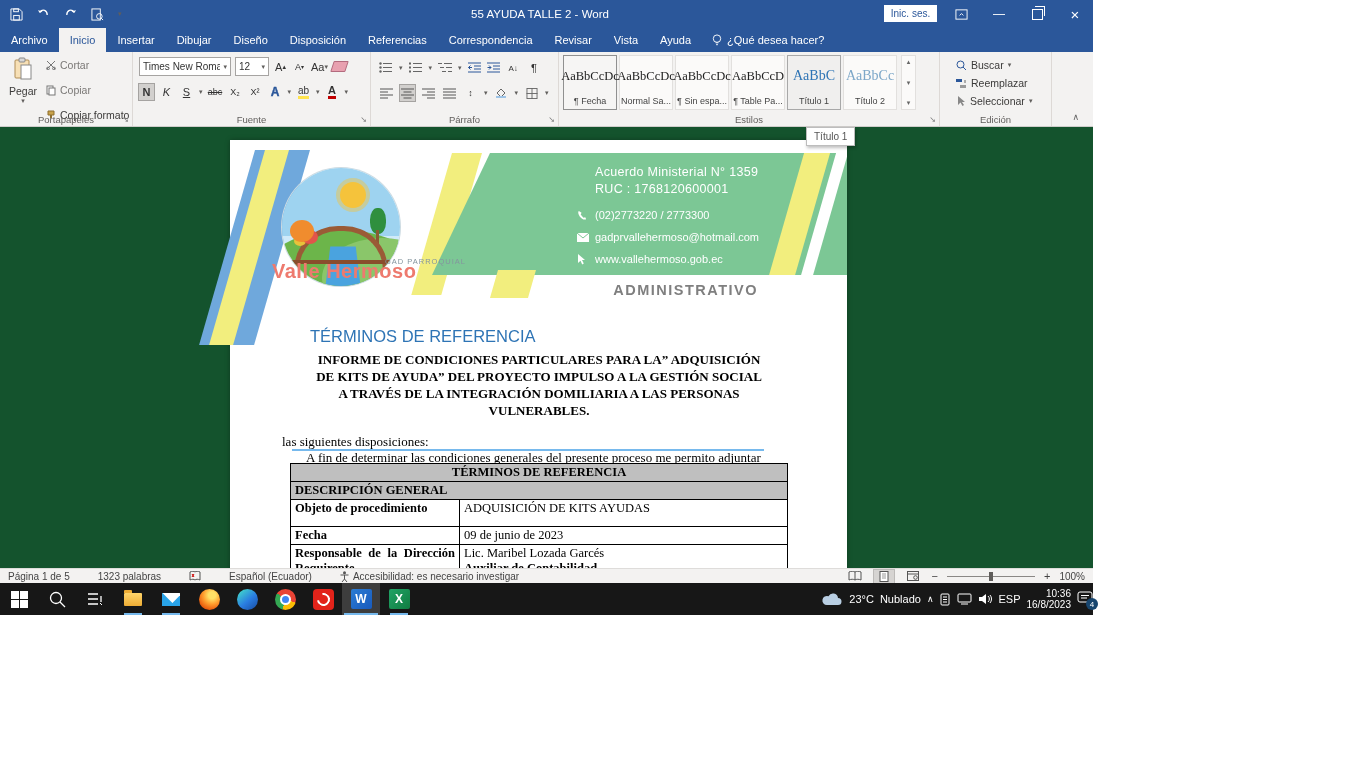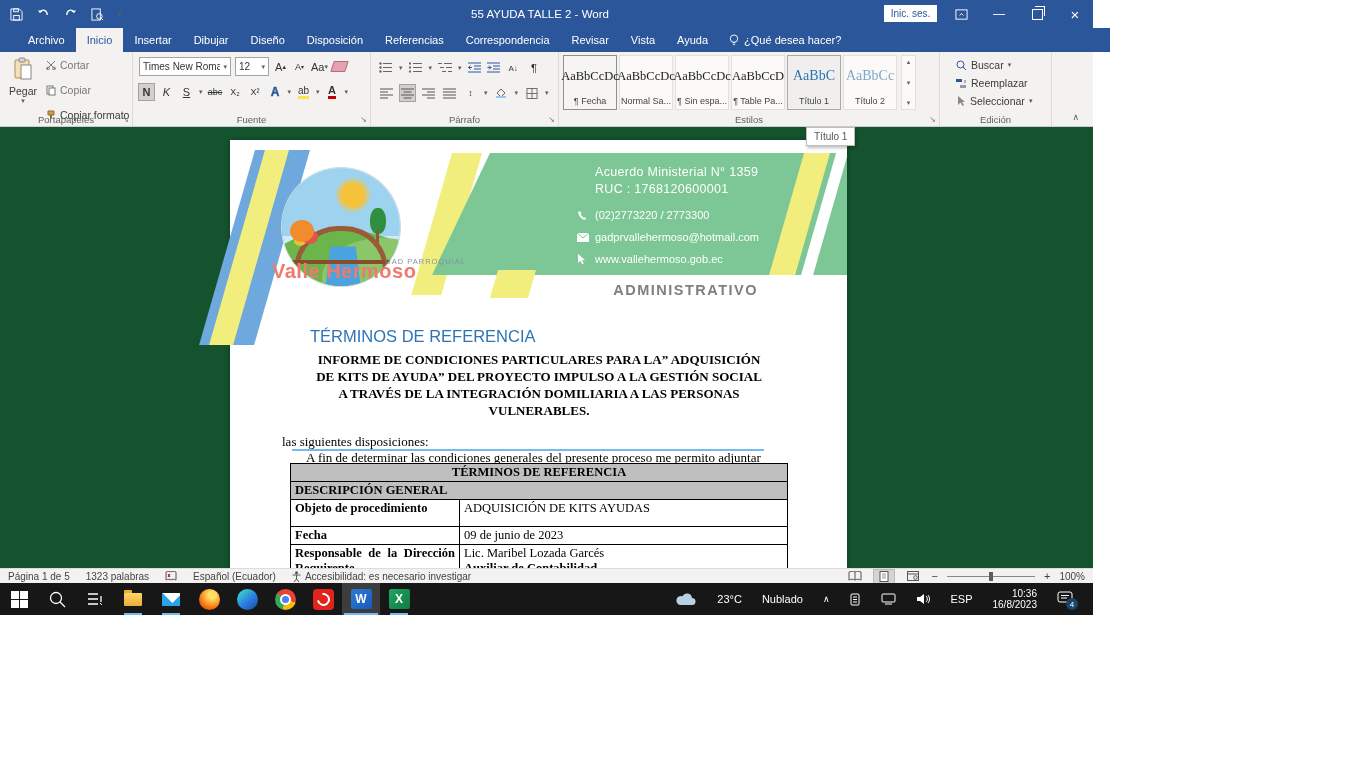--- a/index.html
+++ b/index.html
@@ -8,21 +8,21 @@
   
   .titlebar{position:absolute;left:0;top:0;width:1093px;height:28px;background:#2b579a;color:#fff;}
   .qat{position:absolute;left:10px;top:0;height:28px;display:flex;align-items:center;gap:14px;}
   .qbtn{display:flex;align-items:center;justify-content:center;color:#fff;}
   .win-title{position:absolute;left:260px;top:0;width:560px;height:28px;display:flex;align-items:center;justify-content:center;font-size:11.5px;}
   .signin{position:absolute;left:884px;top:5px;width:53px;height:17px;background:#fff;color:#2b579a;font-size:10px;display:flex;align-items:center;justify-content:center;cursor:default;}
   .wctrl{position:absolute;top:0;width:32px;height:28px;display:flex;align-items:center;justify-content:center;color:#fff;font-size:12px;}
   .restore-ic{width:9px;height:9px;border:1px solid #fff;position:relative;}
   .restore-ic::before{content:"";position:absolute;left:2px;top:-4px;width:9px;height:9px;border-top:1px solid #fff;border-right:1px solid #fff;}
   
-  .tabsrow{position:absolute;left:0;top:28px;width:1093px;height:24px;background:#2b579a;display:flex;align-items:stretch;color:#fff;font-size:11px;padding-left:17px;}
+  .tabsrow{position:absolute;left:0;top:28px;width:1093px;height:24px;background:#2b579a;display:flex;align-items:stretch;color:#fff;font-size:11px;}
   .rtab{display:flex;align-items:center;padding:0 11px;}
   .rtab.active{background:#f3f2f1;color:#2b579a;}
   .tellme{display:flex;align-items:center;gap:5px;padding:0 10px;}
   .comment-ic{position:absolute;right:14px;top:32px;}
   
   .ribbon{position:absolute;left:0;top:52px;width:1093px;height:75px;background:#f3f2f1;border-bottom:1px solid #cfcdcb;box-sizing:border-box;}
   .rgroup{position:absolute;top:0;height:74px;border-right:1px solid #ddd9d6;box-sizing:border-box;}
   .glabel{position:absolute;bottom:1px;left:0;right:0;text-align:center;font-size:9.5px;color:#605e5c;}
   .launcher{position:absolute;right:3px;bottom:2px;font-size:8px;color:#7a7a7a;line-height:8px;}
   .sbtn{display:flex;align-items:center;gap:4px;font-size:10.5px;color:#3b3a39;padding:1px 2px;white-space:nowrap;}
@@ -80,21 +80,21 @@
   .boldblock{position:absolute;left:58px;top:211px;width:502px;text-align:center;font-family:"Liberation Serif",serif;font-weight:bold;font-size:13px;line-height:17px;color:#000;}
   .para{position:absolute;left:52px;top:293px;width:492px;font-family:"Liberation Serif",serif;font-size:13px;line-height:18px;color:#000;}
   .para .ind{text-indent:14px;}
   .dtable{position:absolute;left:60px;top:323px;width:498px;border-collapse:collapse;font-family:"Liberation Serif",serif;font-size:12.5px;color:#000;}
   .dtable td{border:1px solid #000;padding:1px 4px;vertical-align:top;}
   .dtable .hdr{background:#bfbfbf;font-weight:bold;text-align:center;}
   .dtable .sec{background:#bfbfbf;font-weight:bold;}
   .dtable .c1{width:160px;font-weight:bold;}
   .just{text-align:justify;}
   
-  .statusbar{position:absolute;left:0;top:568px;width:1093px;height:15px;background:#f3f2f1;border-top:1px solid #dedcda;box-sizing:border-box;display:flex;align-items:center;gap:16px;padding:0 8px;font-size:10px;color:#444;}
+  .statusbar{position:absolute;left:0;top:568px;width:1093px;height:15px;background:#f3f2f1;border-top:1px solid #dedcda;box-sizing:border-box;display:flex;align-items:center;gap:28px;padding:0 8px;font-size:10px;color:#444;}
   .sb-item{display:flex;align-items:center;gap:4px;white-space:nowrap;}
   .sb-right{margin-left:auto;display:flex;align-items:center;gap:9px;}
   .viewbtn{width:20px;height:13px;display:flex;align-items:center;justify-content:center;}
   .viewbtn.sel{background:#d6d4d2;outline:1px solid #bcbab8;}
   .ztrack{width:88px;height:1px;background:#8a8886;position:relative;}
   .zthumb{position:absolute;left:42px;top:-4px;width:4px;height:9px;background:#5f5d5b;}
   
   .taskbar{position:absolute;left:0;top:583px;width:1093px;height:32px;background:#171717;display:flex;align-items:center;}
   .tb-ic{width:38px;height:32px;display:flex;align-items:center;justify-content:center;position:relative;}
   .tb-ic.active{background:#3d3d3d;}
@@ -108,21 +108,21 @@
   .ic-mail::before{content:"";position:absolute;left:1px;top:-6px;width:16px;height:12px;background:#fff;transform:rotate(45deg);}
   .ic-ffx{width:21px;height:21px;border-radius:50%;background:radial-gradient(circle at 62% 30%,#ffe066 0 18%,#ff9d2e 45%,#e8590c 75%,#a63104 100%);}
   .ic-edge{width:21px;height:21px;border-radius:50%;background:linear-gradient(140deg,#45e6c8 0%,#2a7de1 55%,#174a9e 100%);}
   .ic-chrome{width:21px;height:21px;border-radius:50%;background:conic-gradient(#ea4335 0 30%,#fbbc05 30% 55%,#34a853 55% 85%,#ea4335 85%);position:relative;}
   .ic-chrome::after{content:"";position:absolute;left:5px;top:5px;width:7px;height:7px;background:#4285f4;border:2px solid #fff;border-radius:50%;}
   .ic-pdf{width:21px;height:21px;border-radius:4px;background:#e2231a;display:flex;align-items:center;justify-content:center;}
   .ic-pdf span{width:9px;height:9px;border:2.5px solid #fff;border-radius:50%;border-left-color:transparent;transform:rotate(35deg);}
   .doc-ic{display:flex;align-items:center;justify-content:center;width:21px;height:20px;color:#fff;font-weight:bold;font-size:12px;border-radius:2px;}
   .ic-word{background:linear-gradient(135deg,#2b7cd3,#185abd);}
   .ic-excel{background:linear-gradient(135deg,#21a366,#107c41);}
-  .tray{position:absolute;right:20px;top:0;height:32px;display:flex;align-items:center;gap:20px;color:#fff;font-size:11px;}
+  .tray{position:absolute;right:0;top:0;height:32px;display:flex;align-items:center;gap:6px;color:#fff;font-size:11px;}
   .tray .sm{font-size:10px;display:flex;flex-direction:column;align-items:flex-end;line-height:11px;}
   .badge{position:absolute;right:-5px;bottom:-3px;width:12px;height:12px;border-radius:50%;background:#17456e;color:#fff;font-size:8px;display:flex;align-items:center;justify-content:center;}
   .chev{font-size:9px;color:#fff;}
 </style>
 </head>
 <body>
 
 <div class="screen">
 
   <div class="titlebar">

